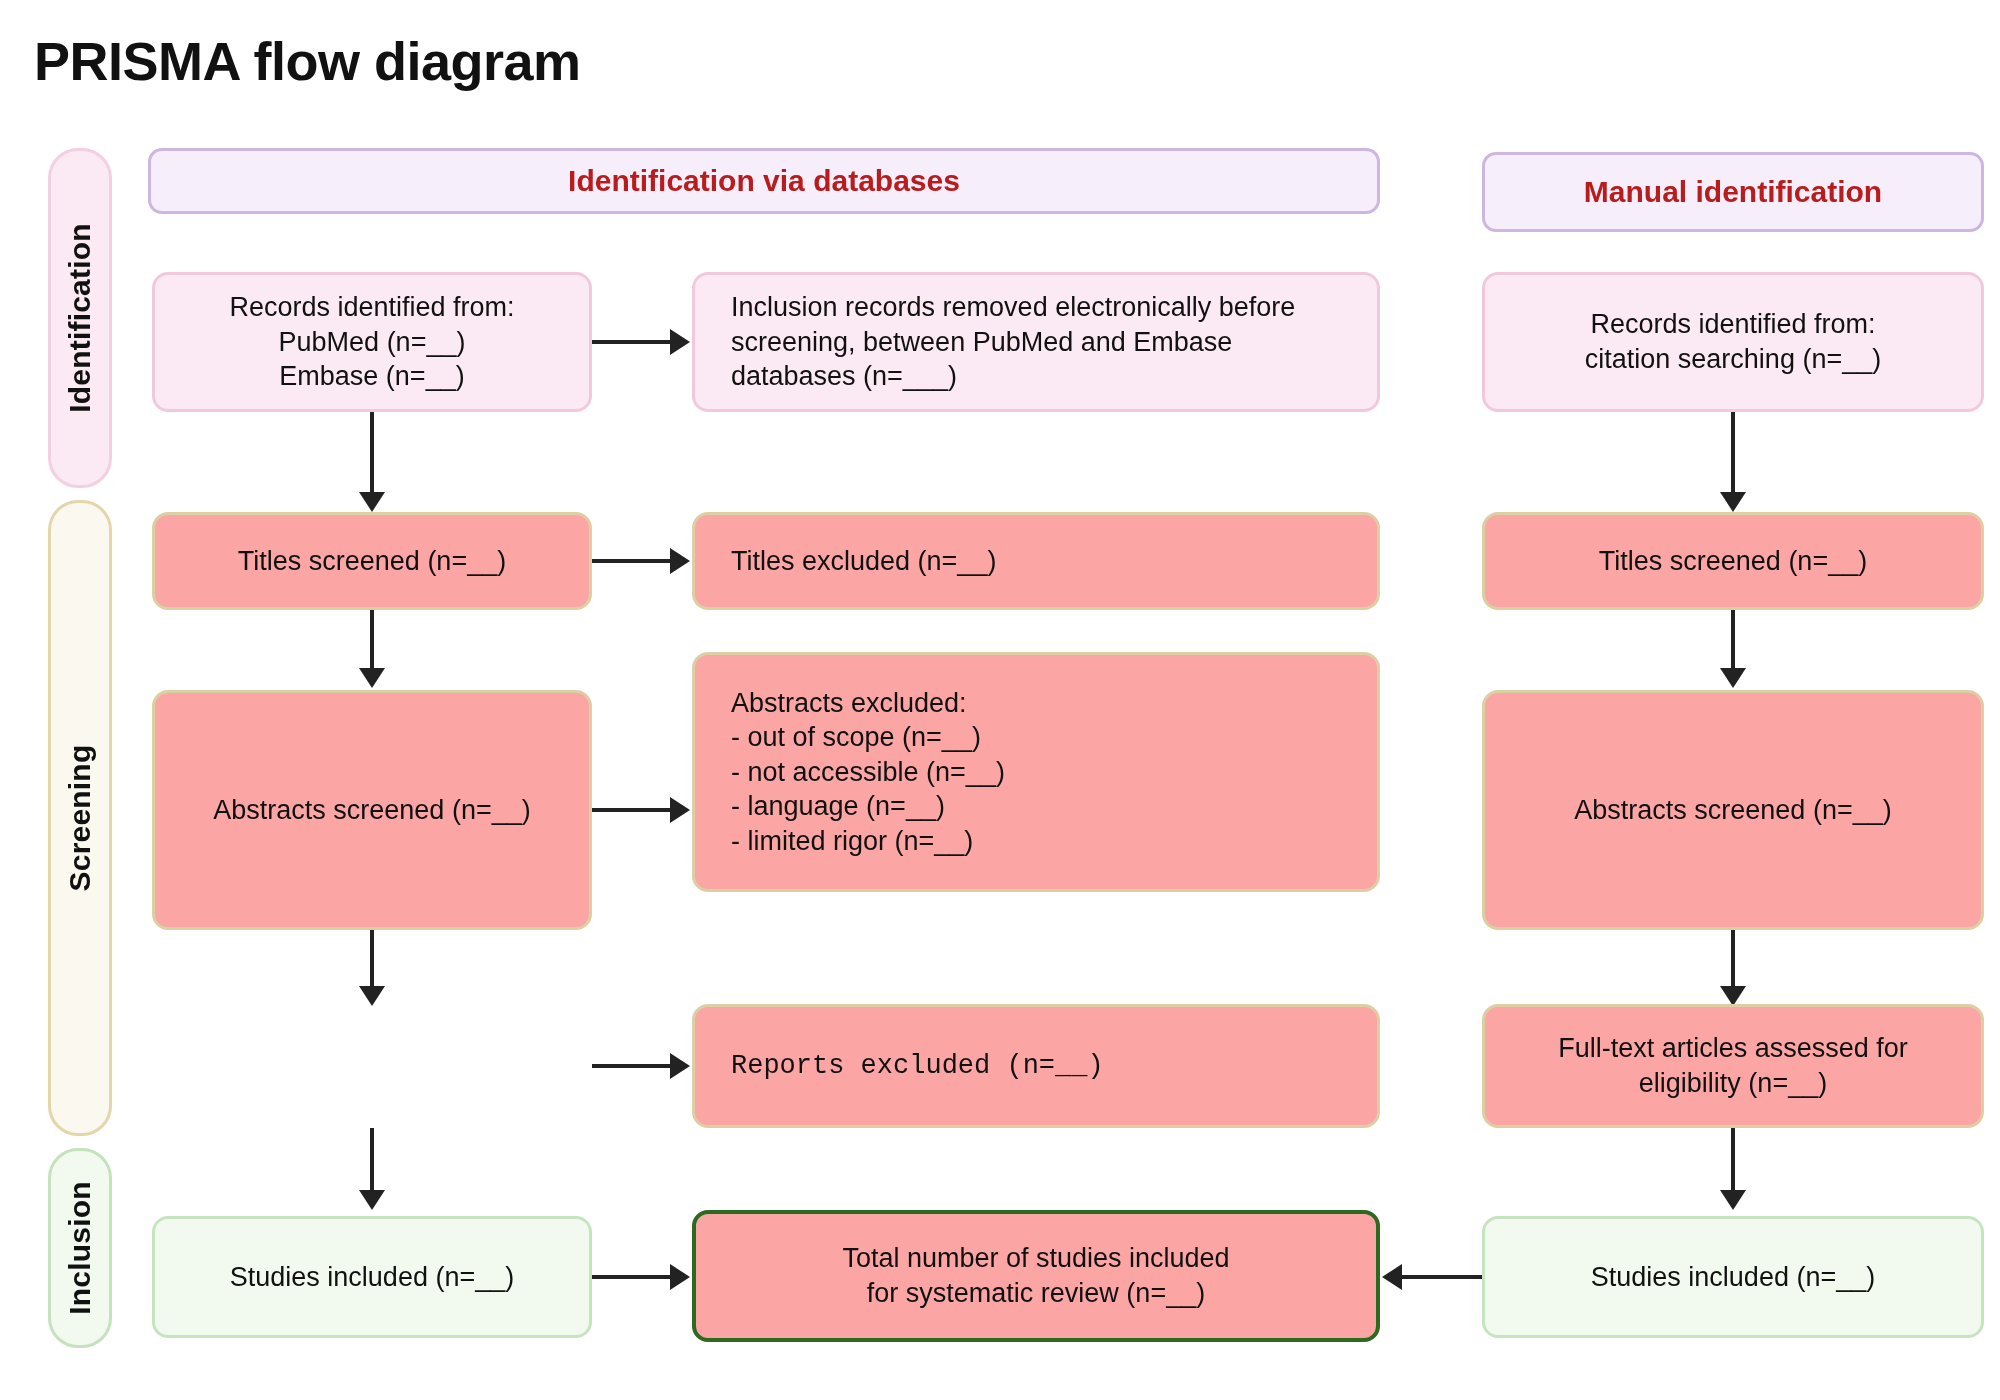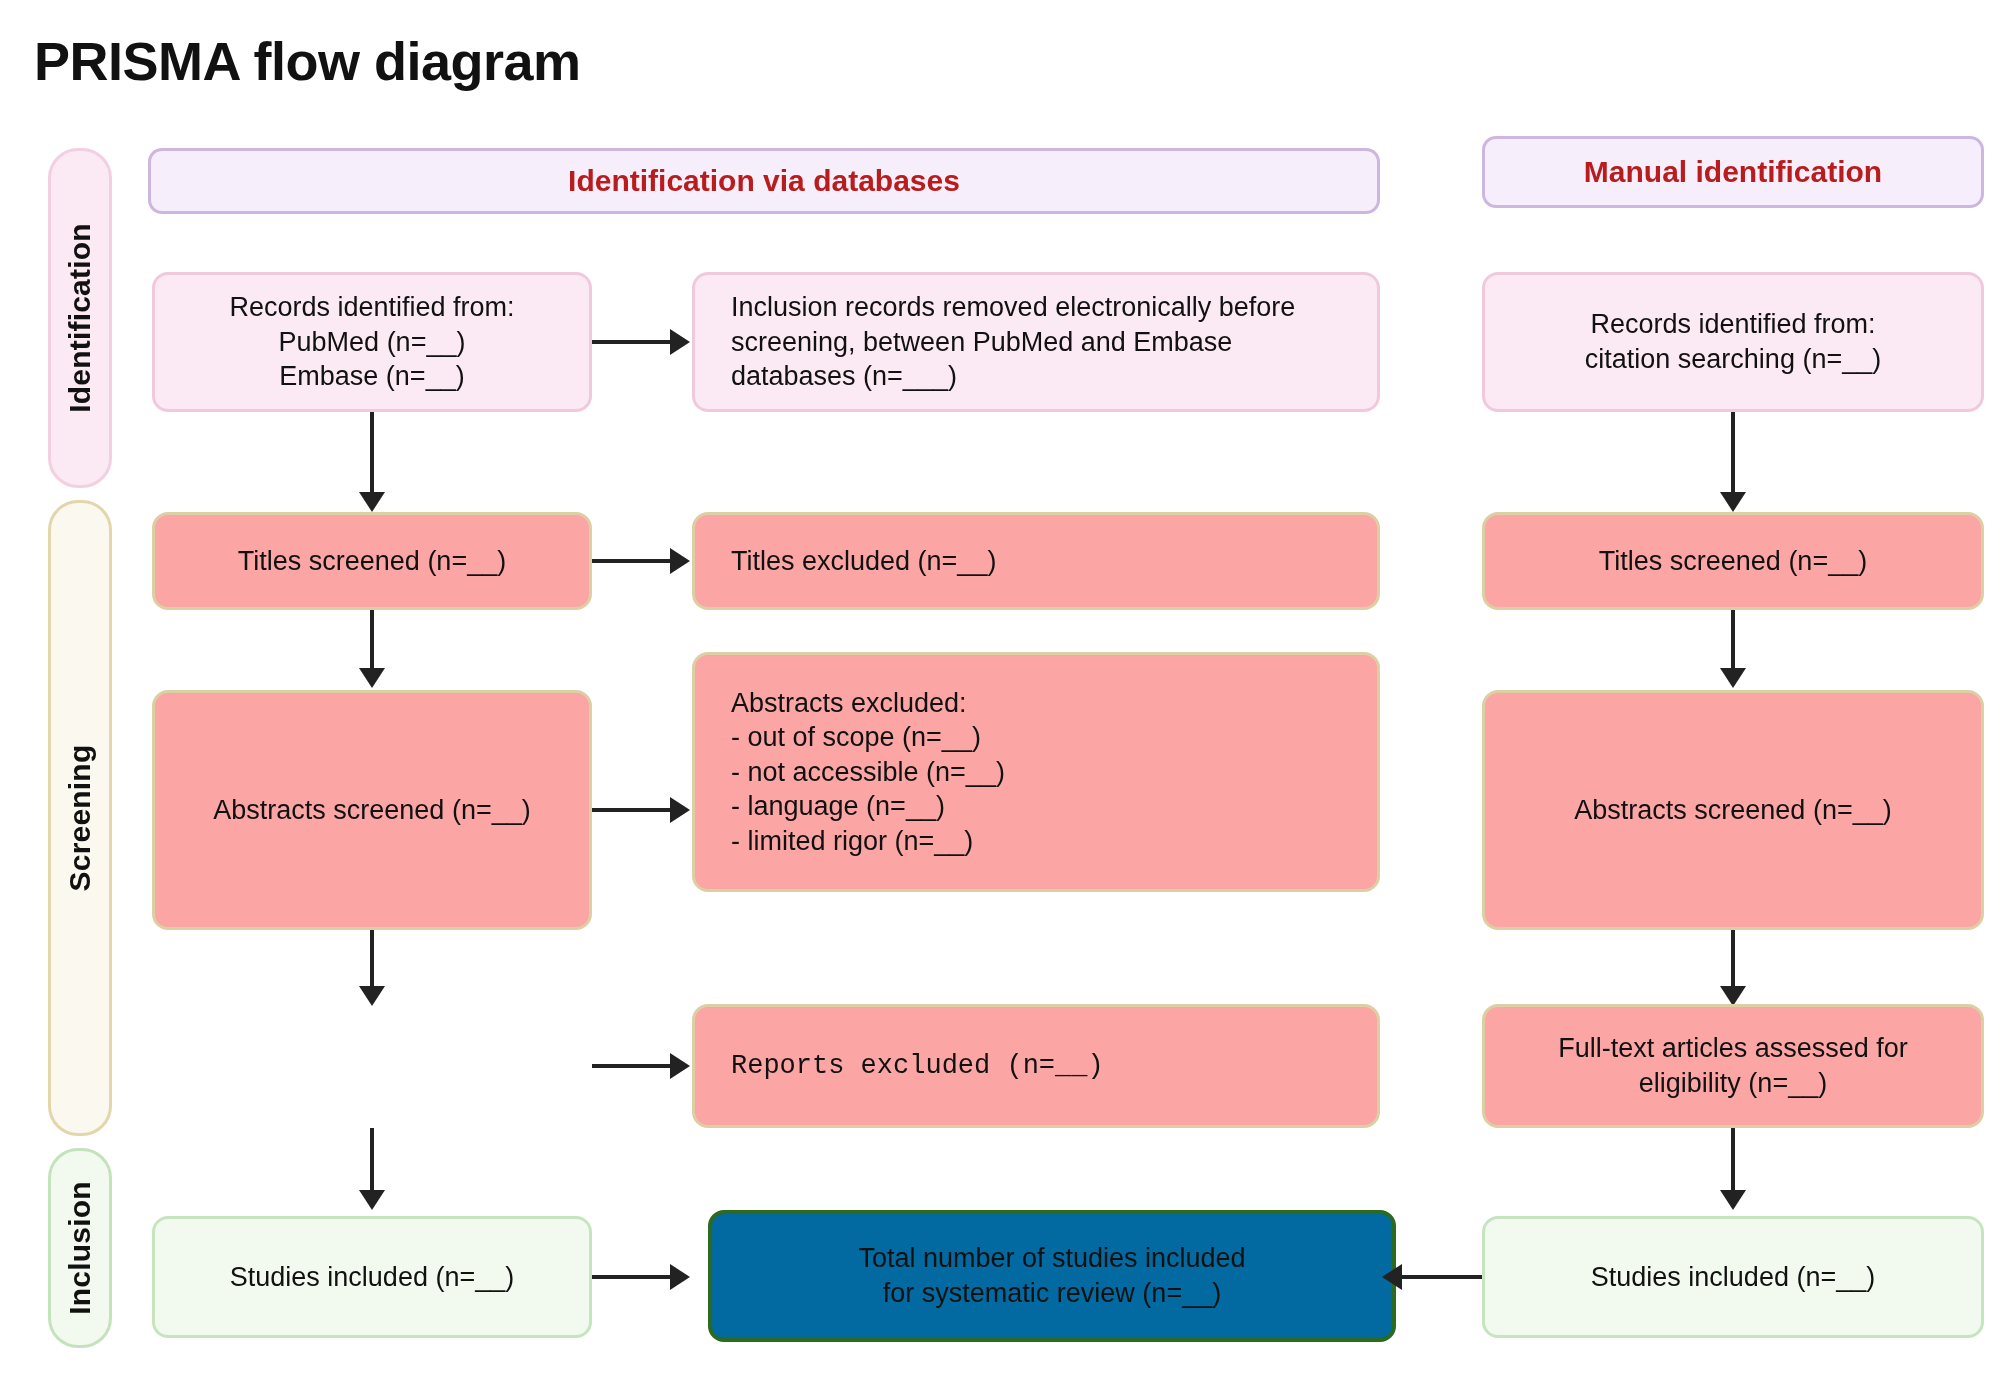--- a/index.html
+++ b/index.html
@@ -103,23 +103,22 @@
   }
   .cream {
     background: #fca5a5;
     border: 3px solid #ddcfa4;
   }
   .mint {
     background: #f2faf0;
     border: 3px solid #c6e4bf;
   }
   .mint-strong {
-    background: #0369a1;
+    background: #fca5a5;
     border: 4px solid #2b6a1f;
-    margin-left: 16px;
   }
   .vline {
     position: absolute;
     width: 4px;
     background: #222222;
   }
   .hline {
     position: absolute;
     height: 4px;
     background: #222222;
@@ -165,21 +164,21 @@
   </div>
 
   <div class="stage-pill stage-inclusion" style="left:48px; top:1148px; width:64px; height:200px;">
     <span>Inclusion</span>
   </div>
 
   <div class="banner" style="left:148px; top:148px; width:1232px; height:66px;">
     <span>Identification via databases</span>
   </div>
 
-  <div class="banner" style="left:1482px; top:136px; width:502px; height:72px;">
+  <div class="banner" style="left:1482px; top:152px; width:502px; height:80px;">
     <span>Manual identification</span>
   </div>
 
   <div class="box pink" style="left:152px; top:272px; width:440px; height:140px;">
     <span>Records identified from:
 PubMed (n=__)
 Embase (n=__)</span>
   </div>
 
   <div class="box pink left-align" style="left:692px; top:272px; width:688px; height:140px;">

